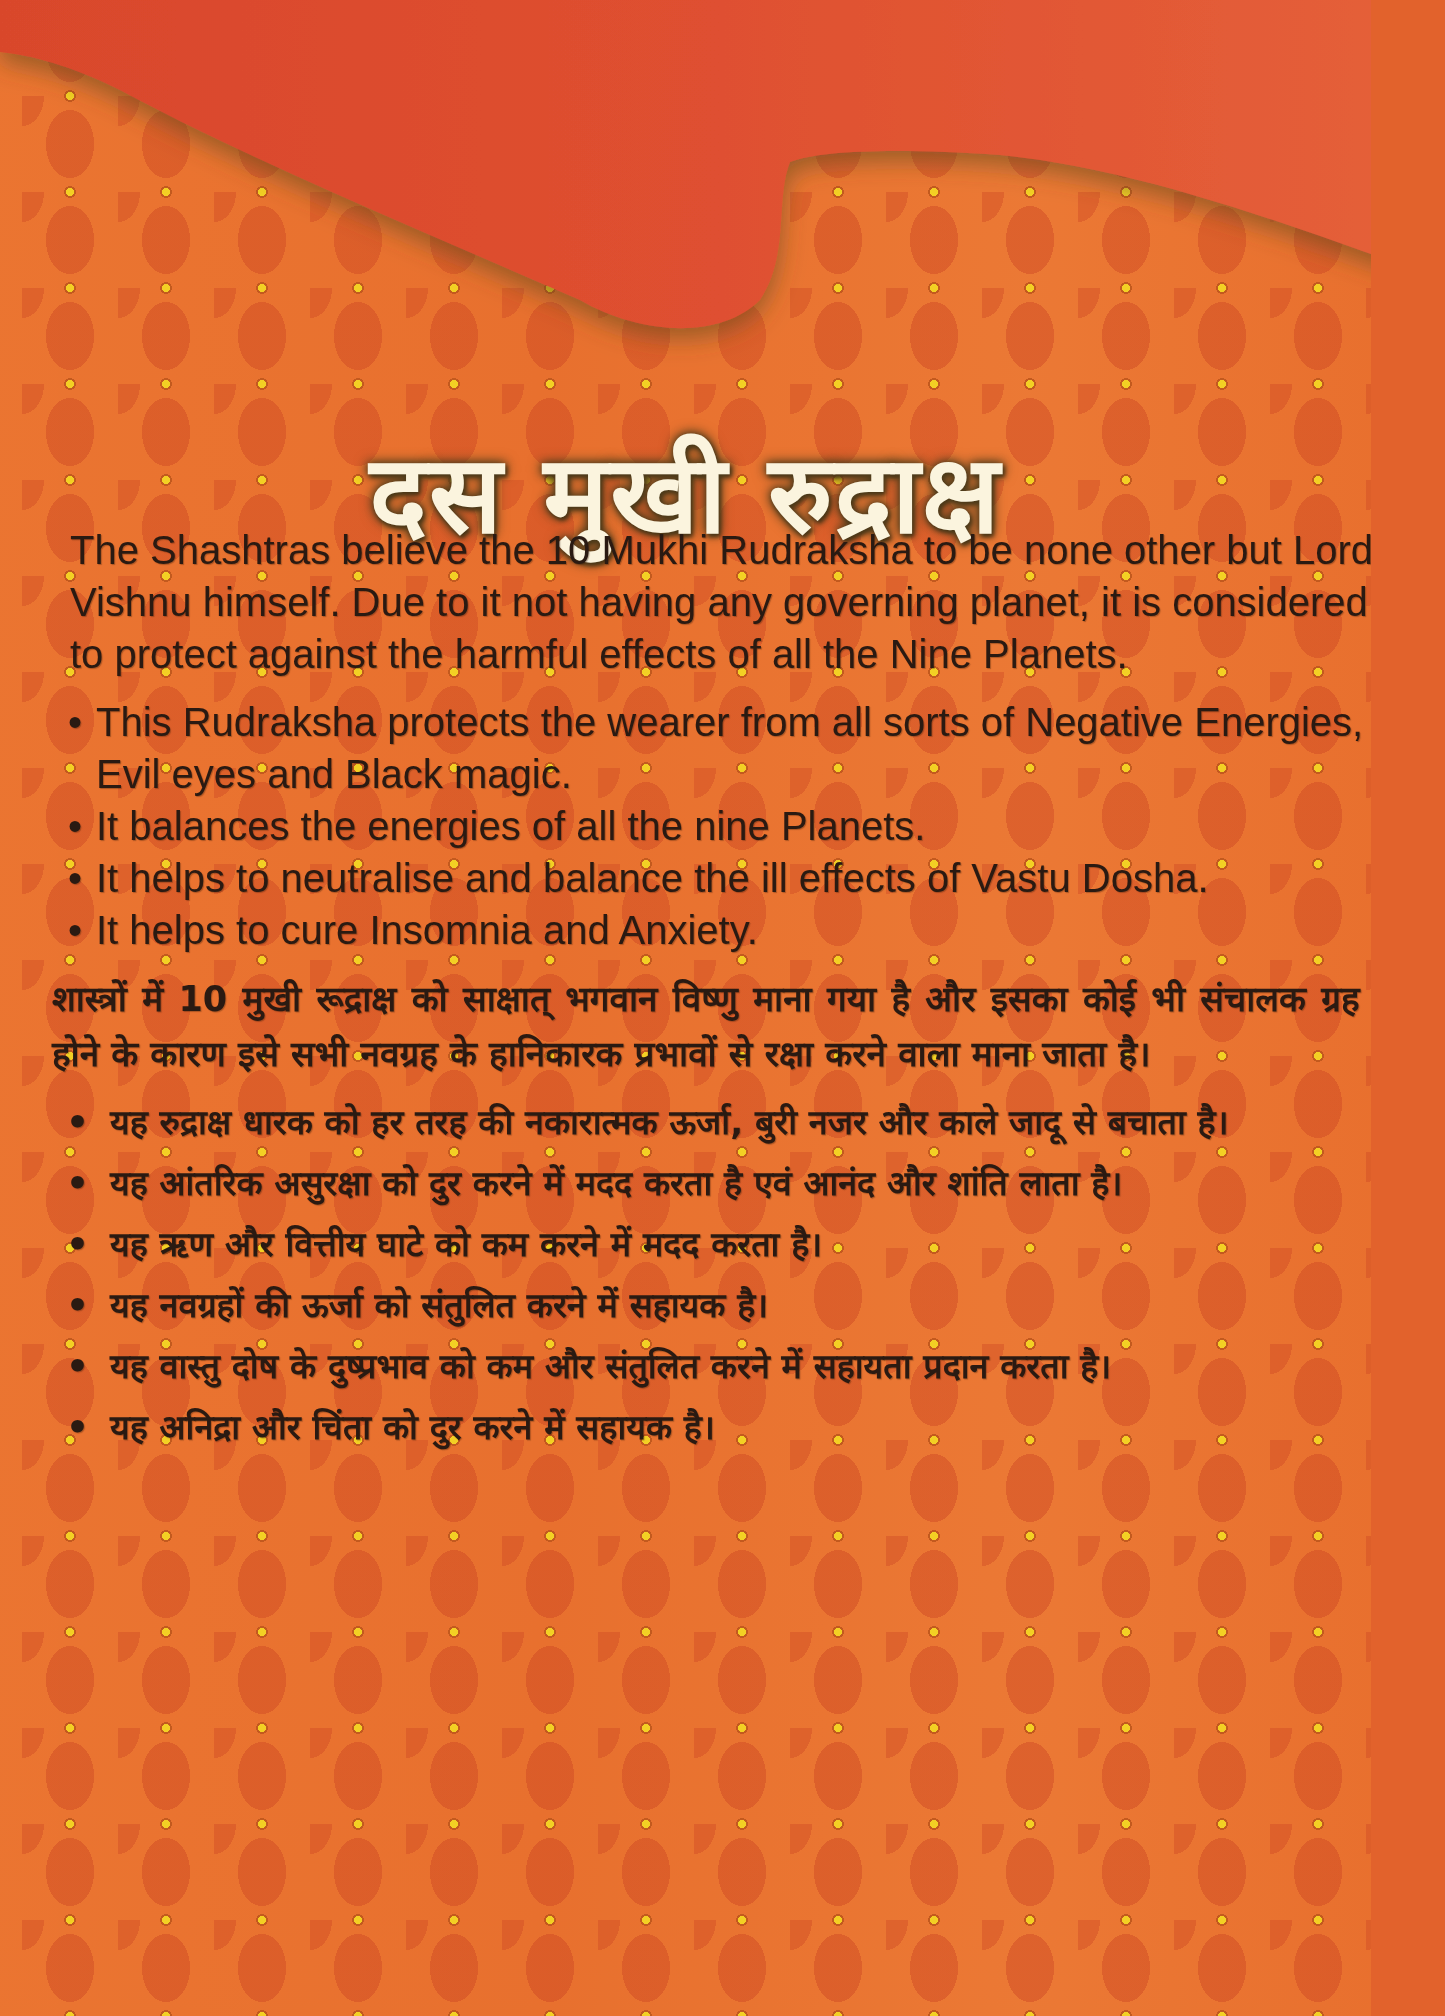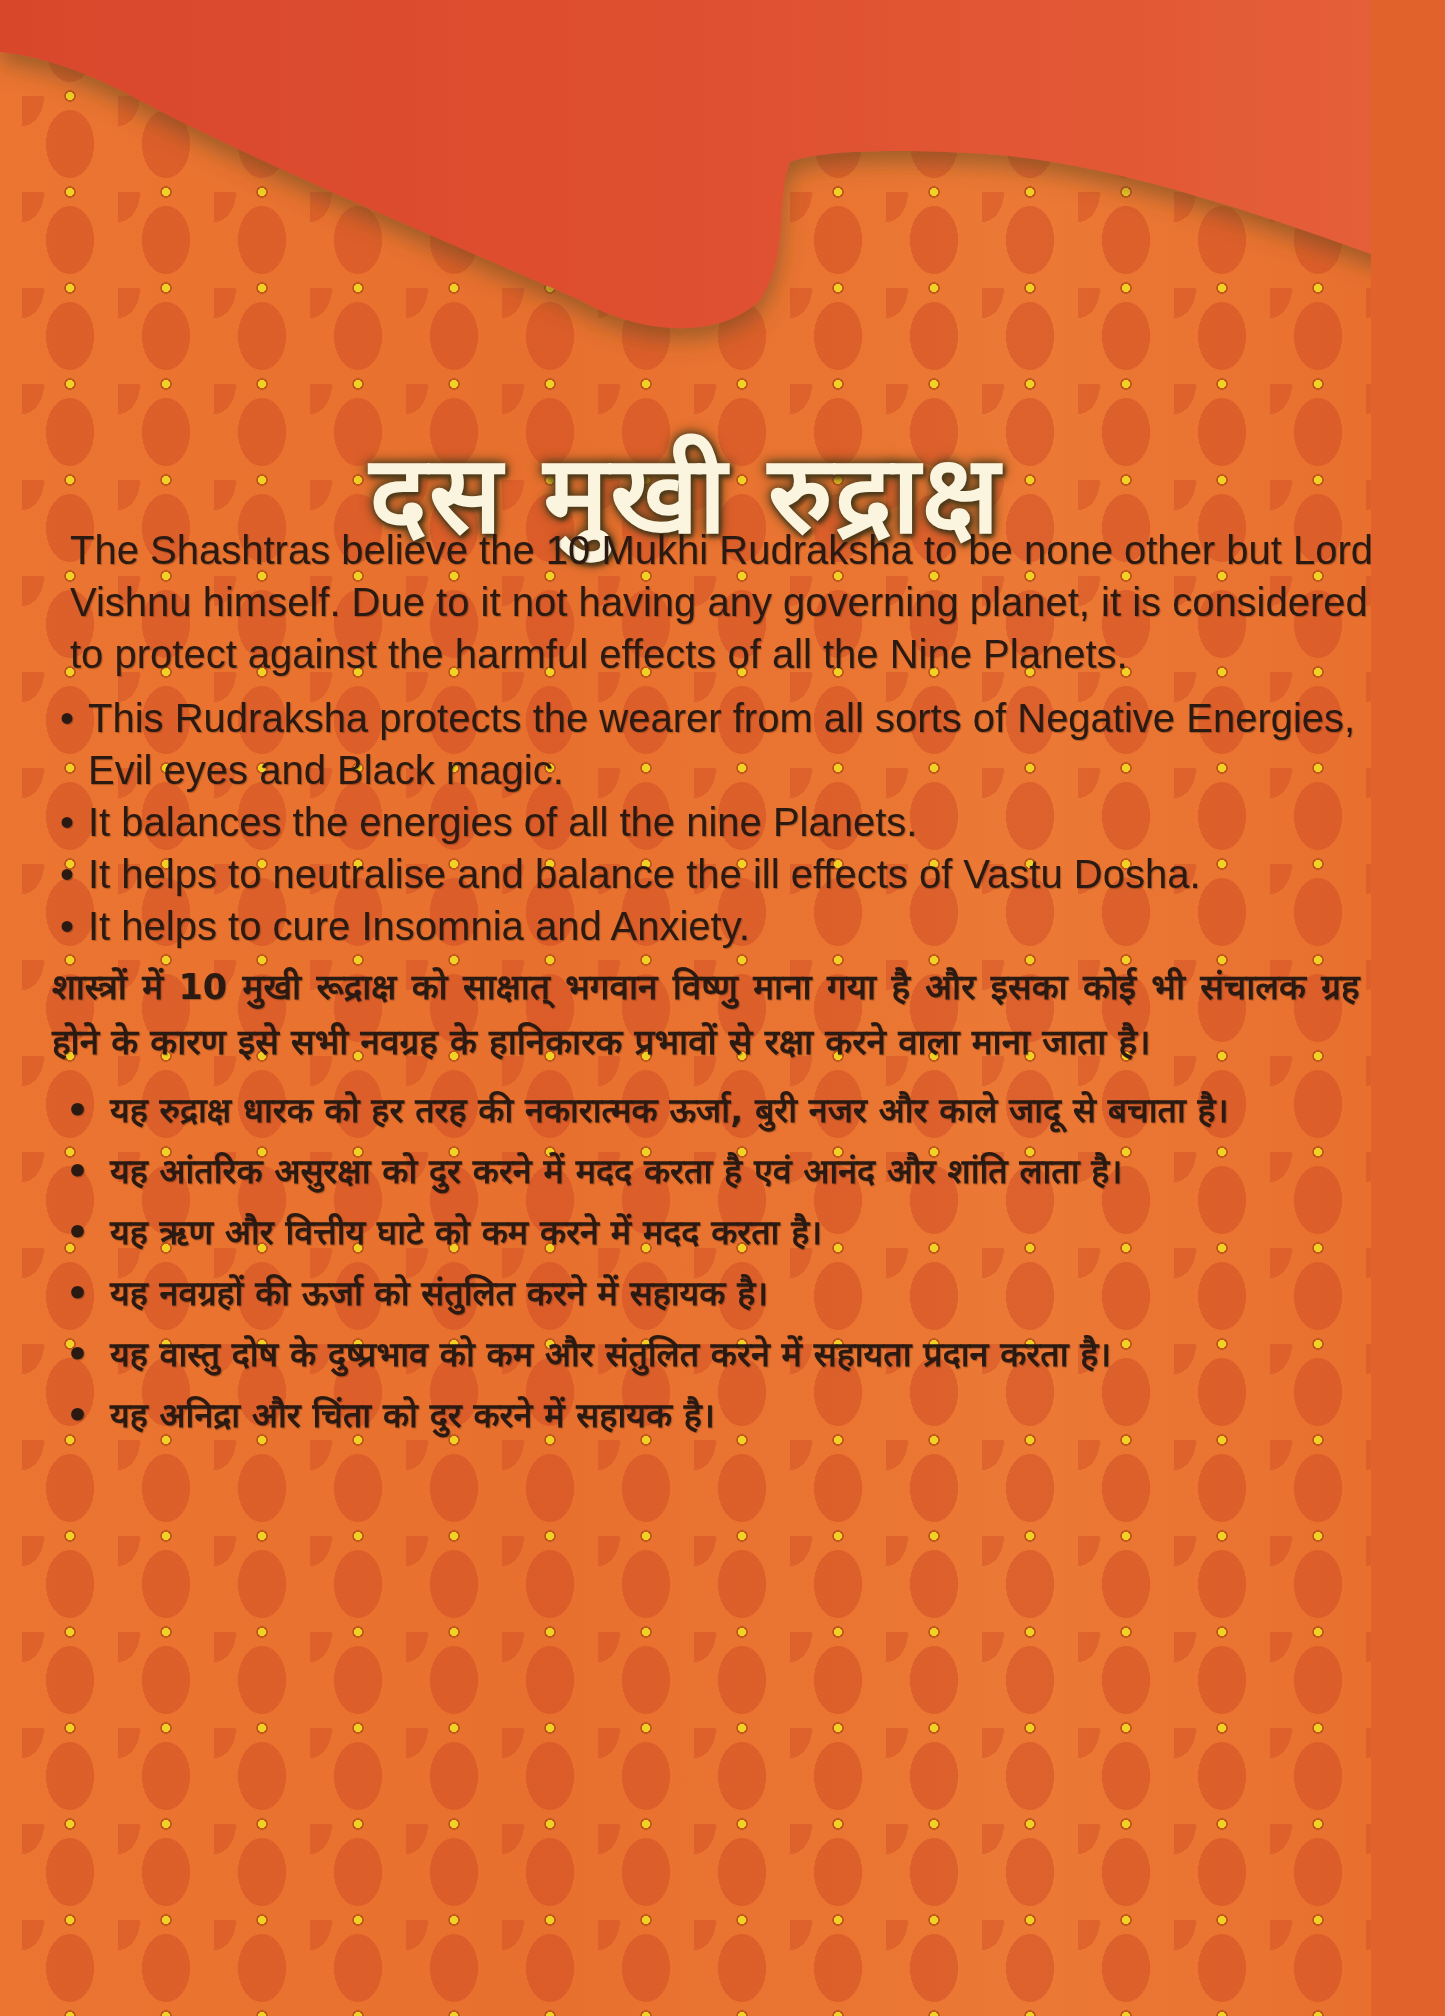--- a/index.html
+++ b/index.html
@@ -34,21 +34,21 @@
     text-shadow: 0 0 8px #4a3a1a, 0 0 14px #5a4520, 2px 3px 4px #3b2a10;
   }
   .content {
     position: absolute; left: 52px; top: 512px; width: 1370px;
     color: #2a1a12;
     text-shadow: 1px 1px 1px rgba(60,30,10,0.35);
   }
   .en-intro {
     font-size: 40px; line-height: 52px; margin: 12px; padding-left: 6px;
   }
-  .en-list { list-style: none; margin: 8px; padding: 0; }
+  .en-list { list-style: none; margin: 16px; padding: 0; }
   .en-list li {
     position: relative; font-size: 40px; line-height: 52px;
     padding-left: 28px;
   }
   .en-list li::before {
     content: "\2022"; position: absolute; left: 0; top: 0;
   }
   .hi-intro {
     font-family: "DejaVu Sans", sans-serif; font-weight: bold;
     font-size: 35px; line-height: 55px; margin: 0 0 6px 0;

